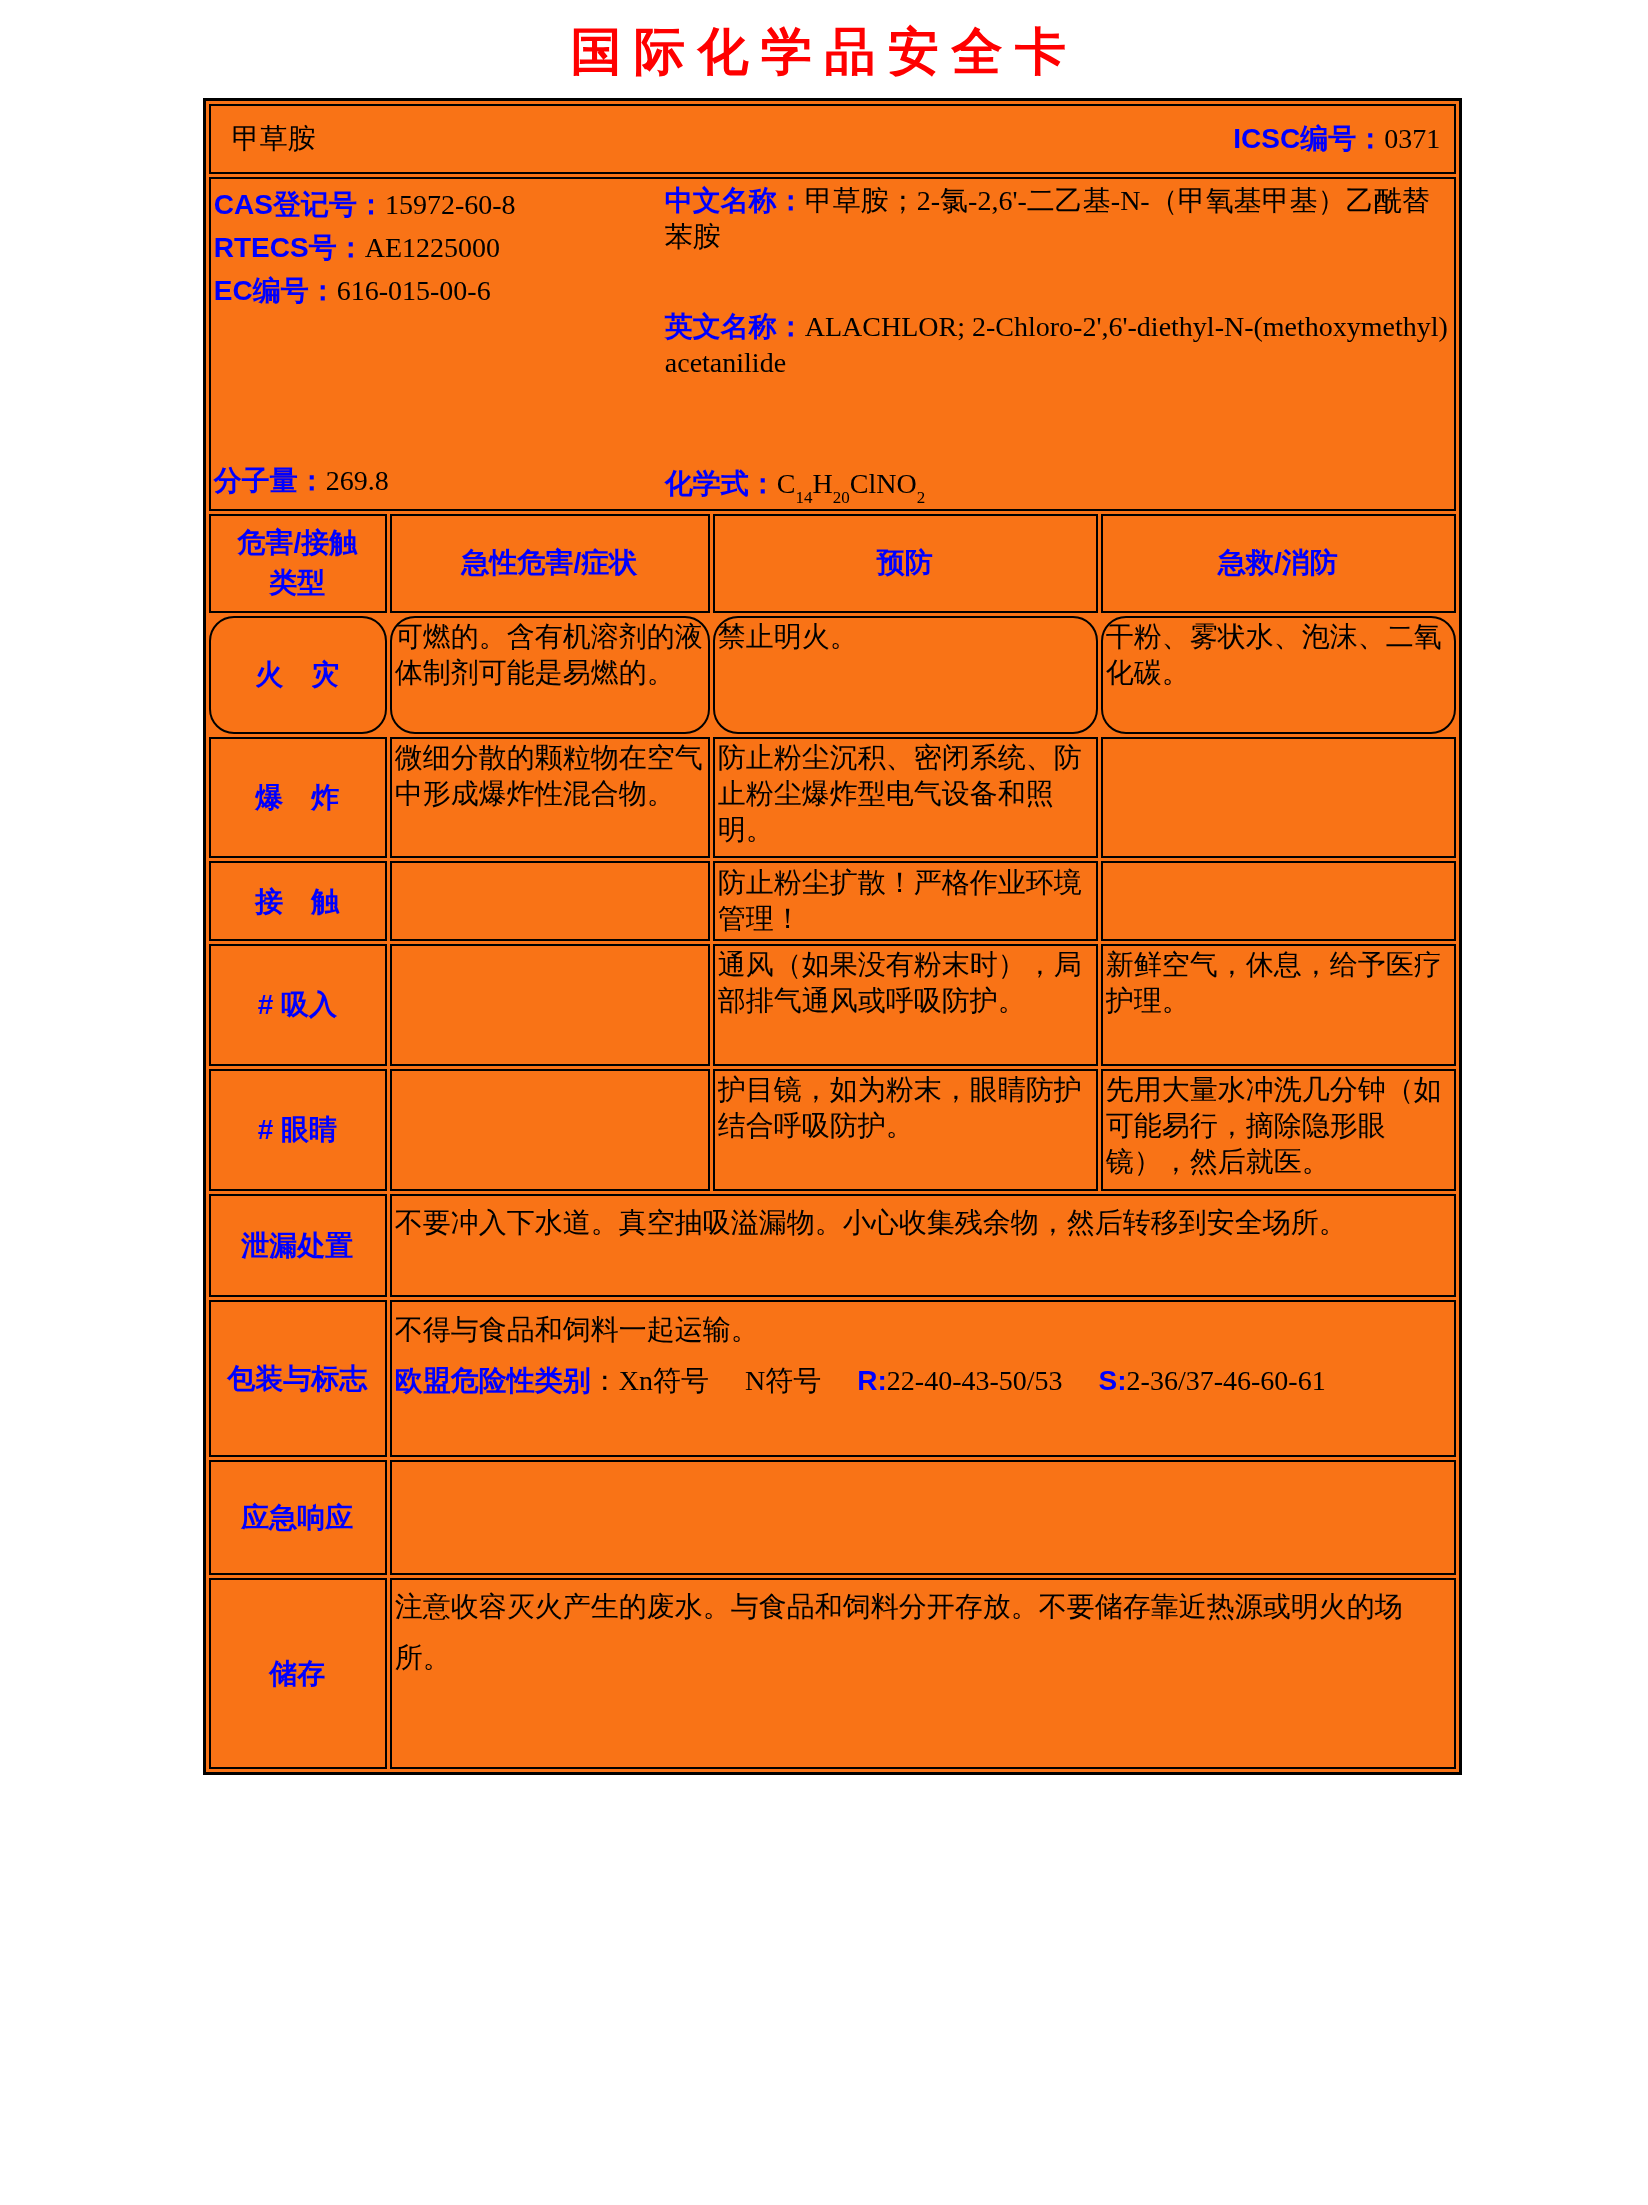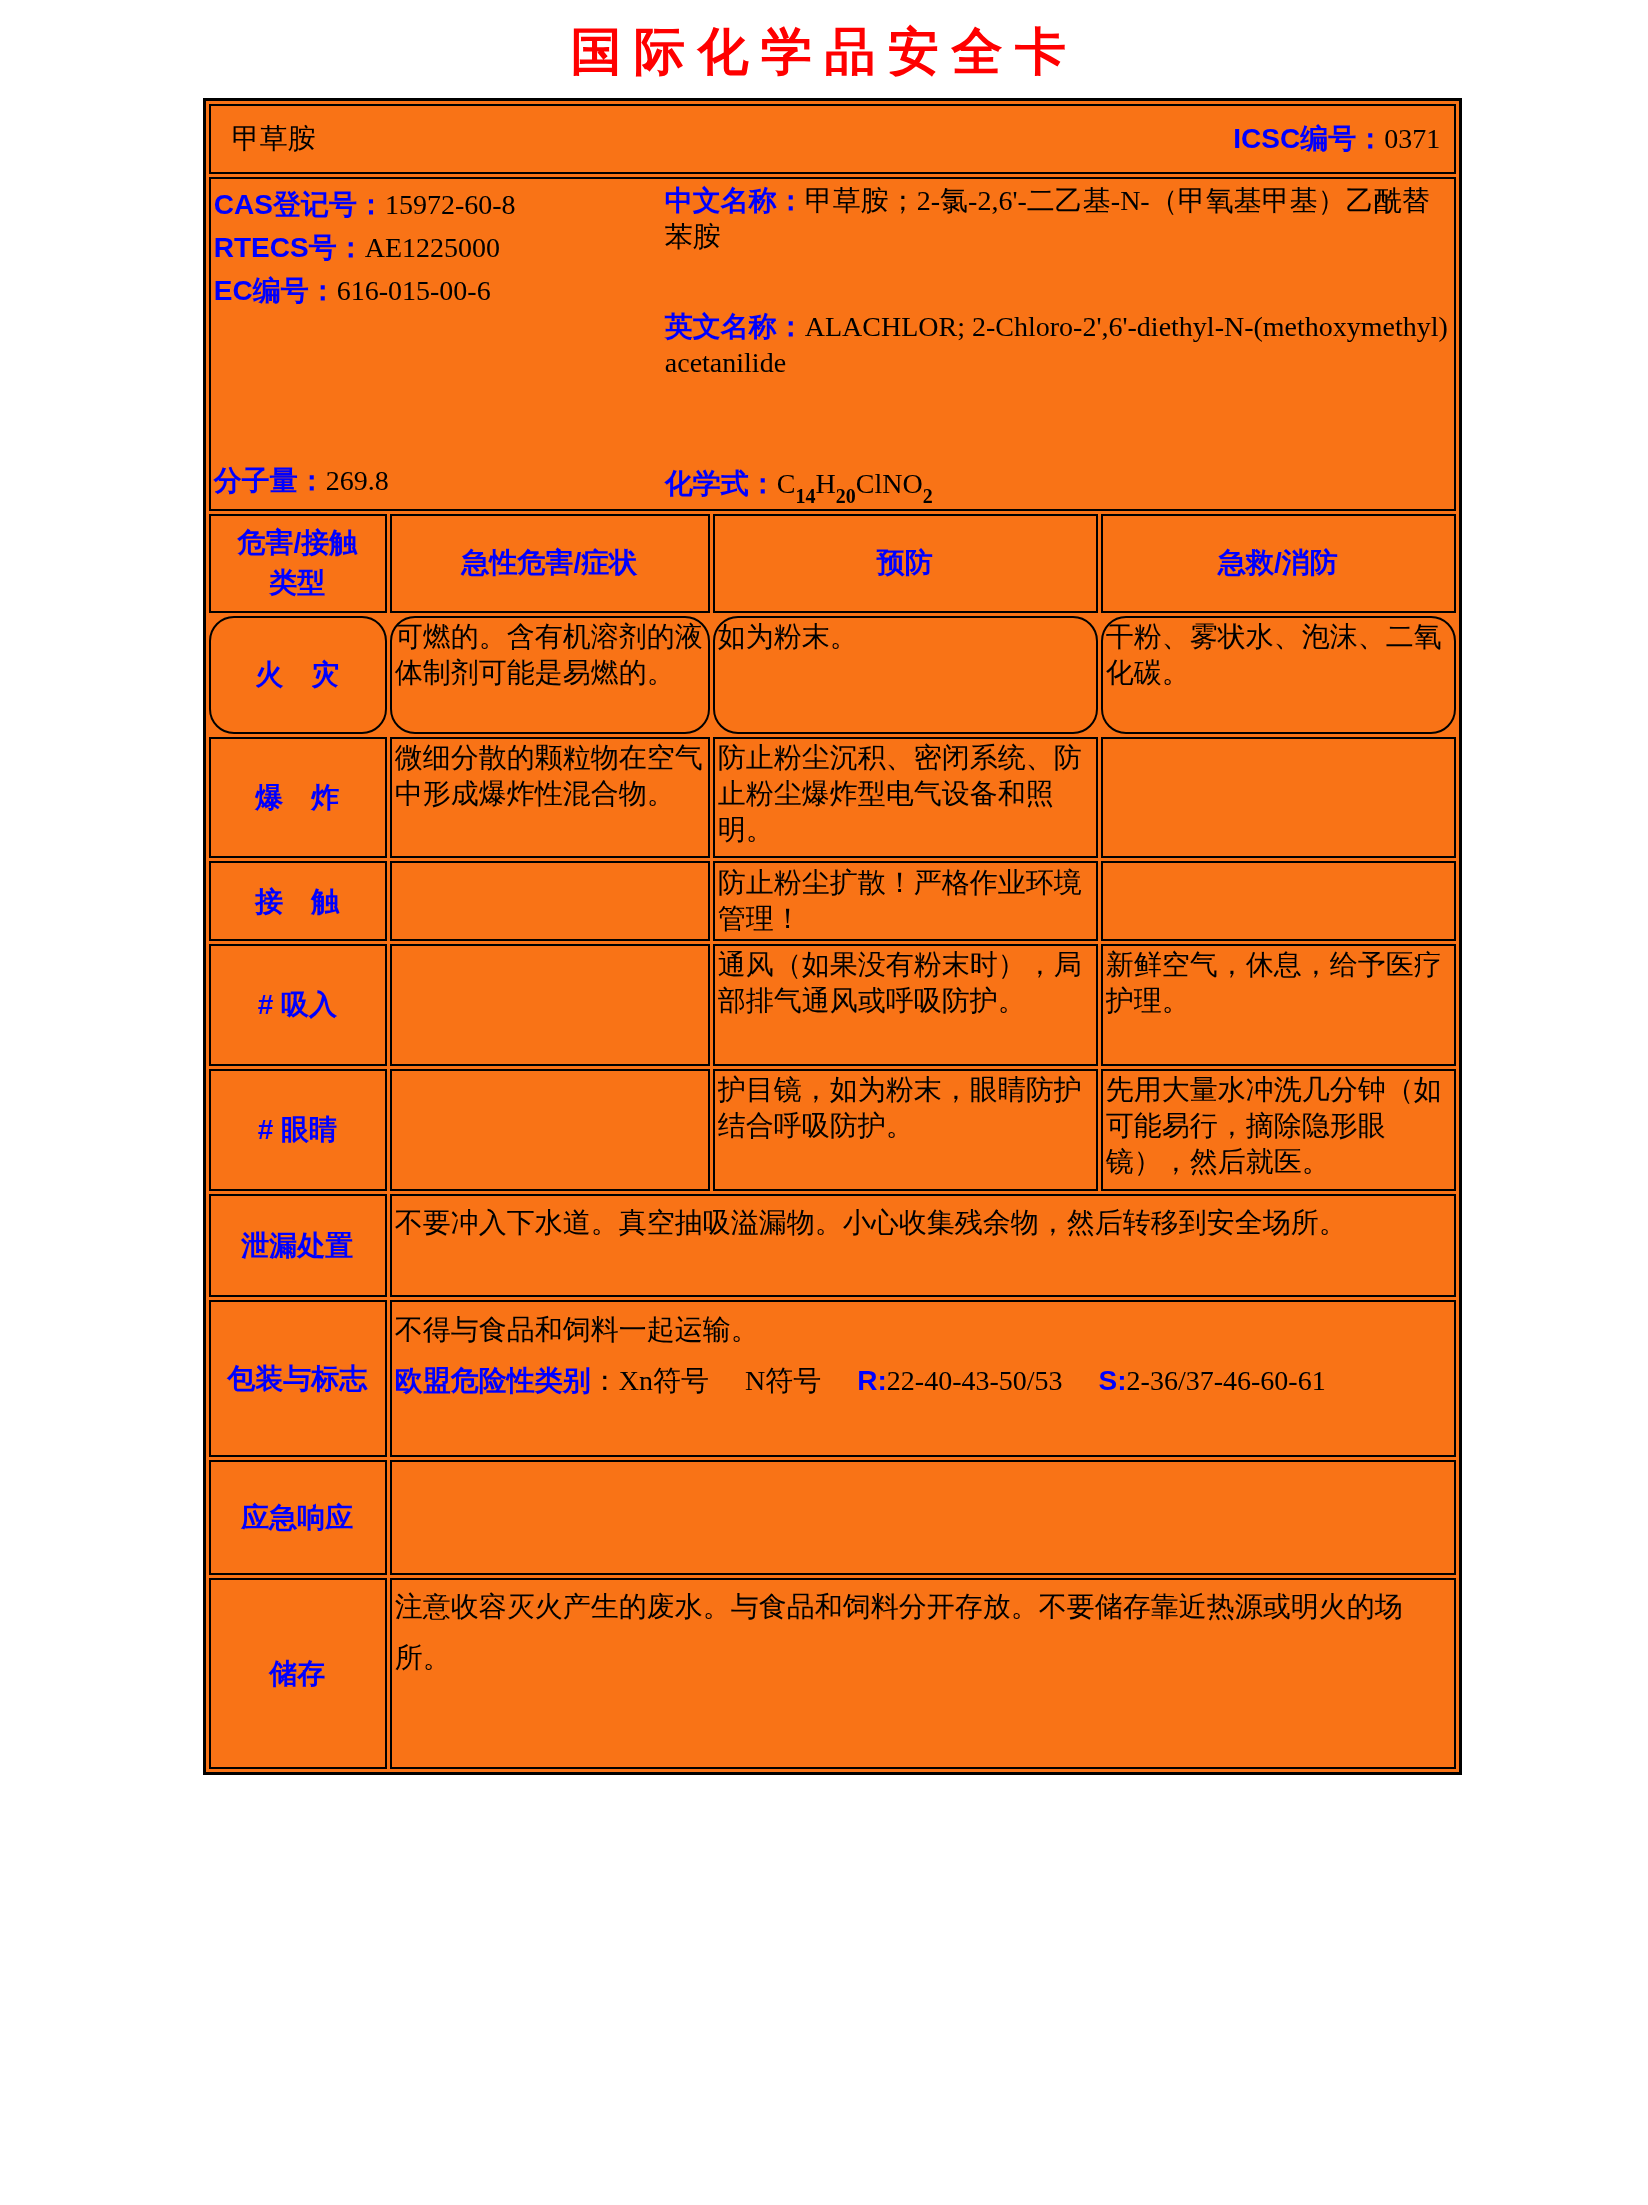--- a/index.html
+++ b/index.html
@@ -63,21 +63,21 @@
   td.name-row{height:63px;vertical-align:middle;}
   .name-flex{display:flex;justify-content:space-between;align-items:center;padding-left:18px;padding-right:9.7px;}
   
   td.info-cell{height:319px;padding:4.2px 4.2px 7px 2.8px;}
   .info-flex{display:flex;height:100%;}
   .info-left{width:451px;display:flex;flex-direction:column;line-height:43px;}
   .info-right{flex:1;display:flex;flex-direction:column;line-height:36px;}
   .mw-line{margin-top:auto;}
   .en-block{margin-top:54px;}
   .formula-line{margin-top:auto;}
-  sub{font-size:20px;line-height:0;vertical-align:-9.7px;font-weight:bold;}
+  sub{font-size:17px;line-height:0;vertical-align:-9.7px;}
   
   td.h160{height:111px;border-radius:25px;}
   td.h165{height:115px;}
   td.h105{height:73px;}
   td.h140{height:97px;}
   td.h215{height:150px;}
   td.h155{height:108px;text-align:center;}
   td.h265{height:184px;}
   td.wide{line-height:51px;}
   .gap{display:inline-block;width:36px;}
@@ -127,21 +127,21 @@
     <td class="thead pre">危害/接触
 类型</td>
     <td class="thead">急性危害/症状</td>
     <td class="thead">预防</td>
     <td class="thead">急救/消防</td>
   </tr>
 
   <tr>
     <td class="lbl h160">火　灾</td>
     <td class="h160">可燃的。含有机溶剂的液体制剂可能是易燃的。</td>
-    <td class="h160">如为粉末。</td>
+    <td class="h160">禁止明火。</td>
     <td class="h160">干粉、雾状水、泡沫、二氧化碳。</td>
   </tr>
 
   <tr>
     <td class="lbl h165">爆　炸</td>
     <td class="h165">微细分散的颗粒物在空气中形成爆炸性混合物。</td>
     <td class="h165">防止粉尘沉积、密闭系统、防止粉尘爆炸型电气设备和照明。</td>
     <td class="h165"></td>
   </tr>
 

